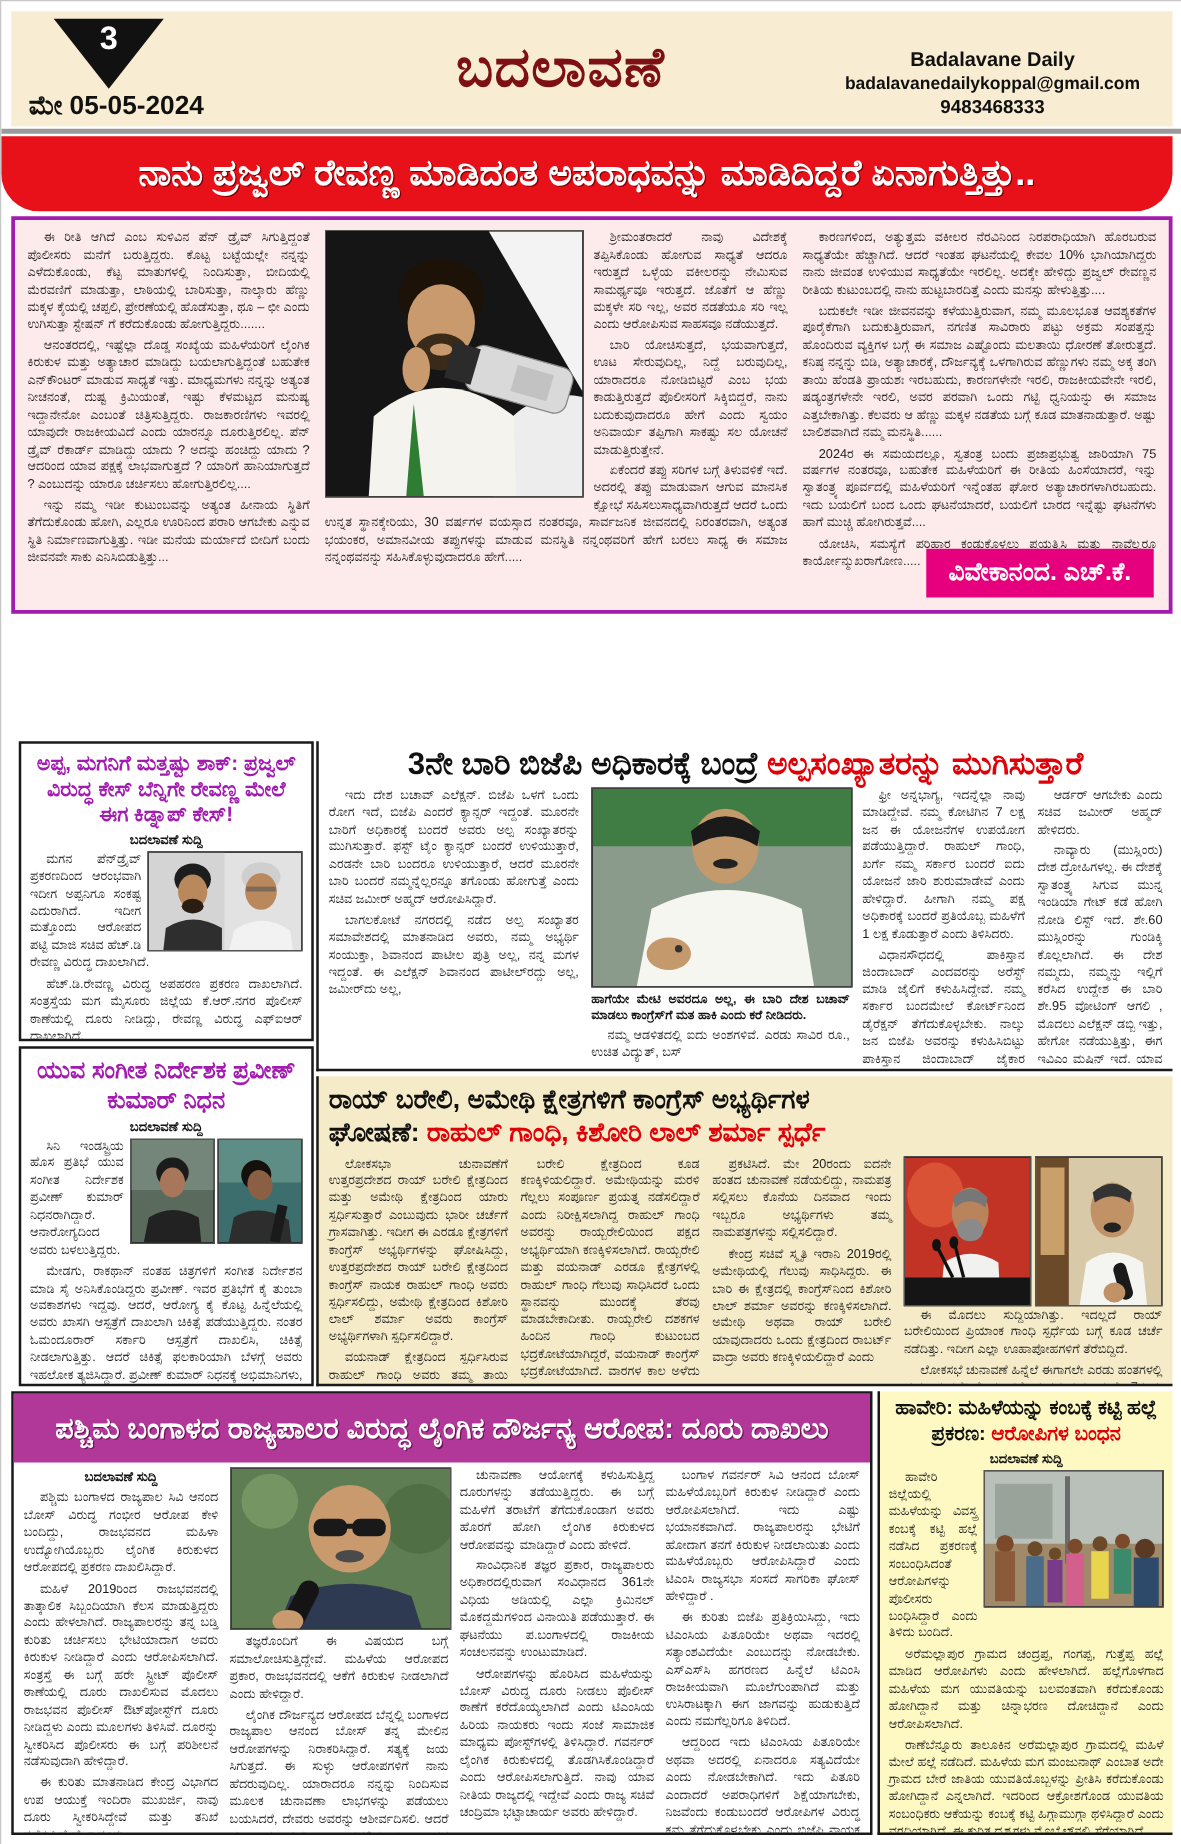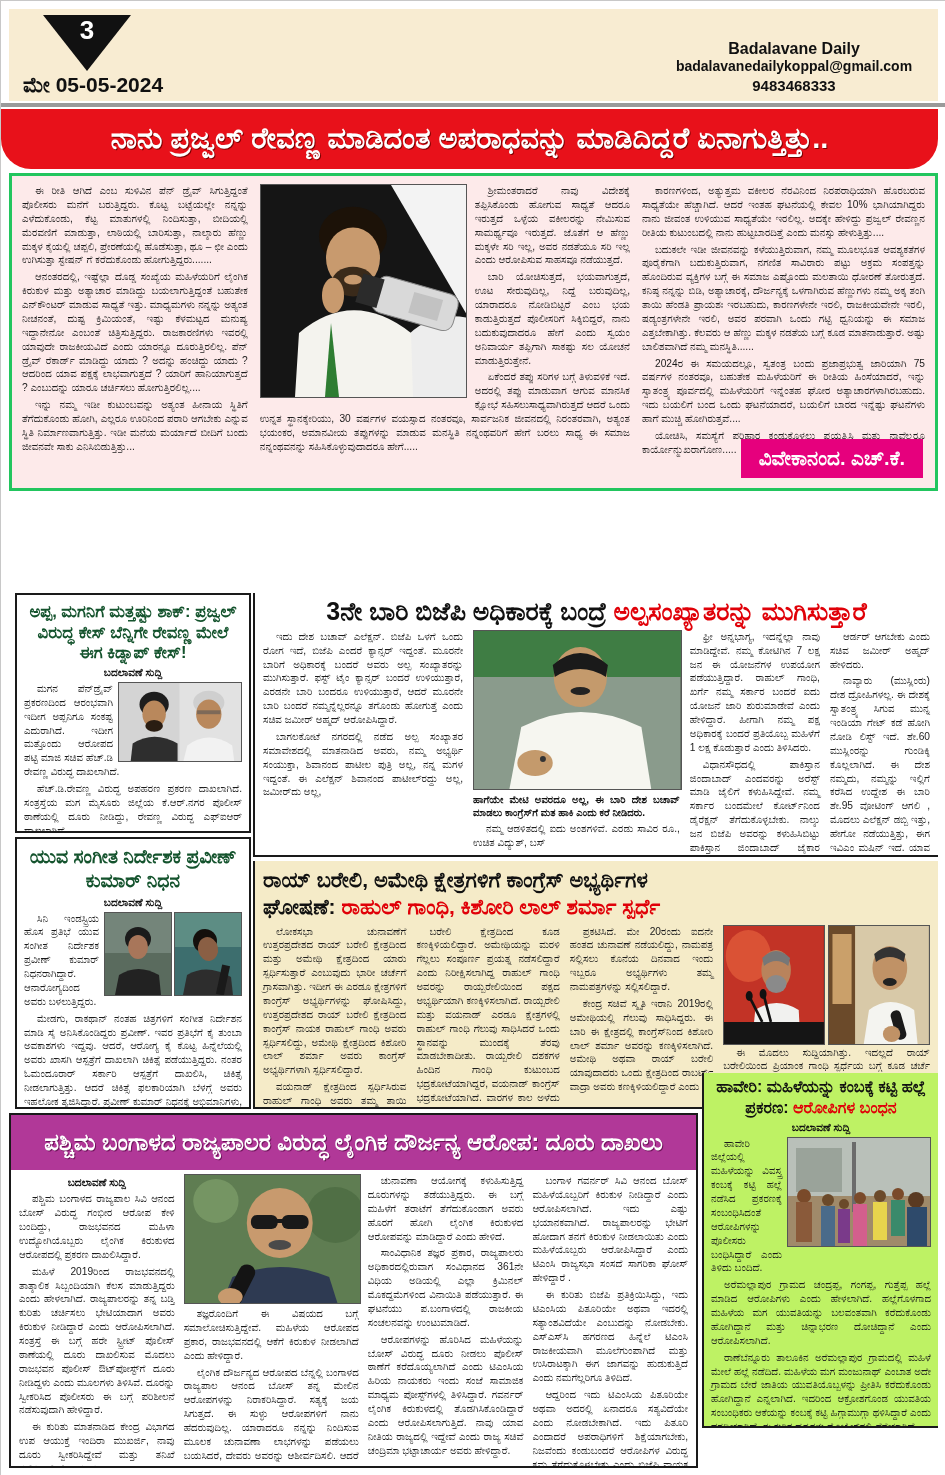--- a/index.html
+++ b/index.html
@@ -16,37 +16,37 @@
   .mast-right{width:260px;text-align:center;color:#111;}
   .mast-right .brand{font-size:16px;font-weight:bold;margin-top:24px;}
   .mast-right .email{font-size:14px;font-weight:bold;}
   .mast-right .phone{font-size:15px;font-weight:bold;margin-top:3px;}
   .gray-rule{position:absolute;left:0;right:0;top:102px;height:4px;background:#9a9a9a;}
   
   .main-banner{position:absolute;left:0;right:8px;top:108px;height:60px;background:#e8111a;
                border-radius:0 0 30px 30px;display:flex;align-items:center;justify-content:center;}
   .main-banner h1{margin:0;color:#fff;font-size:29px;font-weight:bold;text-shadow:1px 1px 0 #7a0000;}
   .main-story{position:absolute;left:8px;right:8px;top:172px;height:318px;background:#fdeaea;
-              border:3px solid #22c55e;box-sizing:border-box;padding:8px 10px;overflow:hidden;}
+              border:3px solid #a21caf;box-sizing:border-box;padding:8px 10px;overflow:hidden;}
   .main-cols{display:flex;gap:12px;height:100%;}
   .m-col1{width:25%;}
   .m-col2{width:41%;position:relative;}
   .m-col3{width:31%;flex:1;position:relative;}
   .body-text{font-size:10.2px;line-height:1.36;color:#1a1a1a;text-align:justify;}
   .body-text p{margin:0 0 3px;text-indent:13px;}
   .photo-frame{border:1px solid #555;background:#000;overflow:hidden;}
   .pendrive-photo{float:left;width:205px;height:212px;margin:0 8px 4px 0;}
   .signature-box{position:absolute;right:2px;bottom:2px;background:#e6007d;color:#fff;
                  font-size:20px;font-weight:bold;padding:6px 18px;}
   
   .left-col-art{position:absolute;left:14px;width:236px;background:#fff;border:2px solid #1a1a1a;
                 box-sizing:border-box;padding:6px 7px;overflow:hidden;}
   .art-a{top:592px;height:240px;}
   .art-b{top:836px;height:272px;}
-  .small-head{margin:0 0 3px;text-align:center;font-weight:bold;color:#14532d;line-height:1.25;}
+  .small-head{margin:0 0 3px;text-align:center;font-weight:bold;color:#a21caf;line-height:1.25;}
   .art-a .small-head{font-size:16.5px;}
   .art-b .small-head{font-size:19px;}
   .byline{text-align:center;font-size:10.5px;font-weight:bold;margin:1px 0 3px;color:#111;}
   .duo-photo{float:right;width:122px;height:78px;margin:0 0 3px 5px;}
   .music-photos{float:right;width:138px;height:82px;margin:0 0 3px 5px;display:flex;gap:2px;}
   .music-photos .photo-frame{flex:1;height:100%;}
   .bjp-story{position:absolute;left:252px;right:8px;top:592px;height:264px;background:#fff;
              border-left:2px solid #1a1a1a;border-bottom:2px solid #1a1a1a;box-sizing:border-box;
              padding:4px 8px;overflow:hidden;}
   .bjp-head{margin:0 0 4px;font-size:25px;font-weight:bold;text-align:center;line-height:1.15;}
@@ -64,21 +64,21 @@
   .cong-photos{display:flex;gap:3px;height:118px;margin-bottom:3px;}
   .cong-photos .photo-frame{flex:1;height:100%;}
   
   .wb-story{position:absolute;left:8px;top:1112px;width:689px;height:355px;background:#fff;
             border:2px solid #1a1a1a;box-sizing:border-box;overflow:hidden;}
   .wb-banner{background:#b13898;color:#fff;font-size:23px;font-weight:bold;text-align:center;
              padding:14px 2px;text-shadow:1px 1px 0 #6d1259;}
   .wb-cols{display:flex;gap:9px;padding:4px 8px;}
   .wb-c{width:24%;} .wb-c2{width:27%;} 
   .gov-photo{width:100%;height:128px;margin-bottom:3px;}
-  .haveri-story{position:absolute;left:701px;right:8px;top:1072px;height:355px;background:#bef264;
+  .haveri-story{position:absolute;left:701px;right:8px;top:1112px;height:355px;background:#fef9c3;
                 border-left:2px solid #1a1a1a;border-bottom:2px solid #1a1a1a;box-sizing:border-box;
                 padding:4px 7px;overflow:hidden;}
   .haveri-head{margin:0 0 2px;font-size:16px;font-weight:bold;text-align:center;line-height:1.3;color:#111;}
   .crowd-photo{float:right;width:142px;height:108px;margin:0 0 3px 5px;}
   .clearfix::after{content:"";display:block;clear:both;}
 </style>
 </head>
 <body>
 
 <div class="page">
@@ -86,20 +86,21 @@
   <div class="masthead">
     <div class="mast-left">
       <div class="tri-wrap">
         <svg width="92" height="60" viewBox="0 0 92 60">
           <polygon points="2,2 90,2 46,58" fill="#111"></polygon>
         </svg>
         <span class="page-num">3</span>
       </div>
       <div class="mast-date">ಮೇ 05-05-2024</div>
     </div>
+    <div class="mast-title">ಬದಲಾವಣೆ</div>
     <div class="mast-right">
       <div class="brand">Badalavane Daily</div>
       <div class="email">badalavanedailykoppal@gmail.com</div>
       <div class="phone">9483468333</div>
     </div>
   </div>
   <div class="gray-rule"></div>
 
   <div class="main-banner">
     <h1>ನಾನು ಪ್ರಜ್ವಲ್ ರೇವಣ್ಣ ಮಾಡಿದಂತ ಅಪರಾಧವನ್ನು ಮಾಡಿದಿದ್ದರೆ ಏನಾಗುತ್ತಿತ್ತು..</h1>

